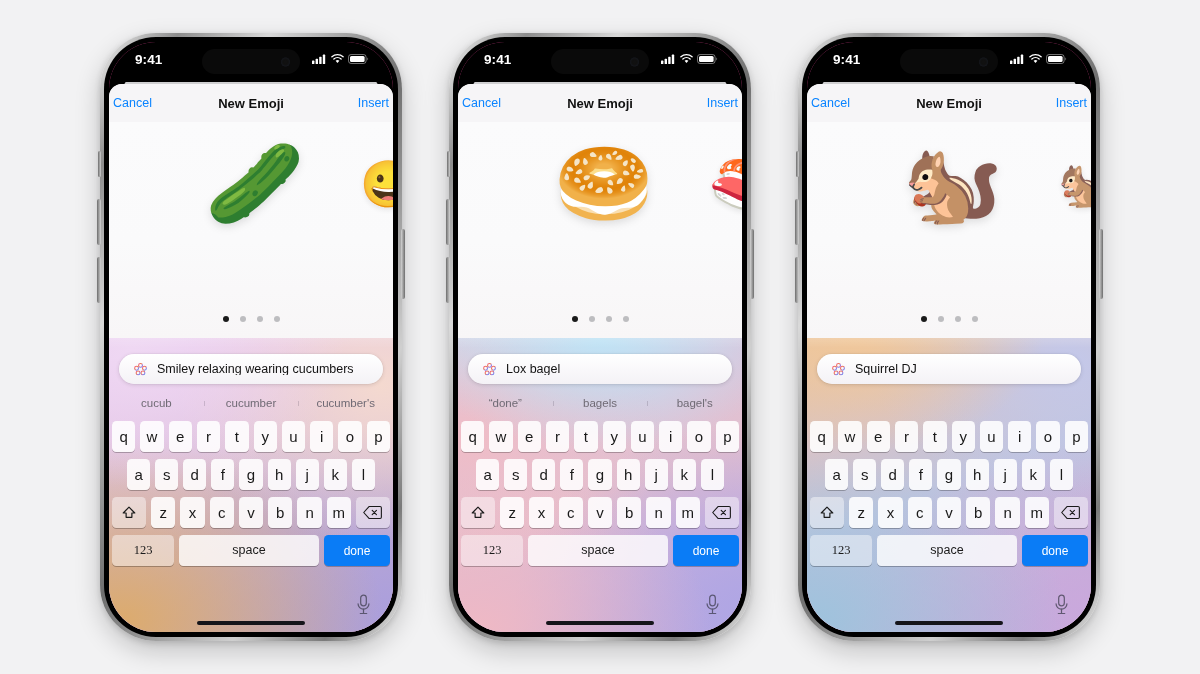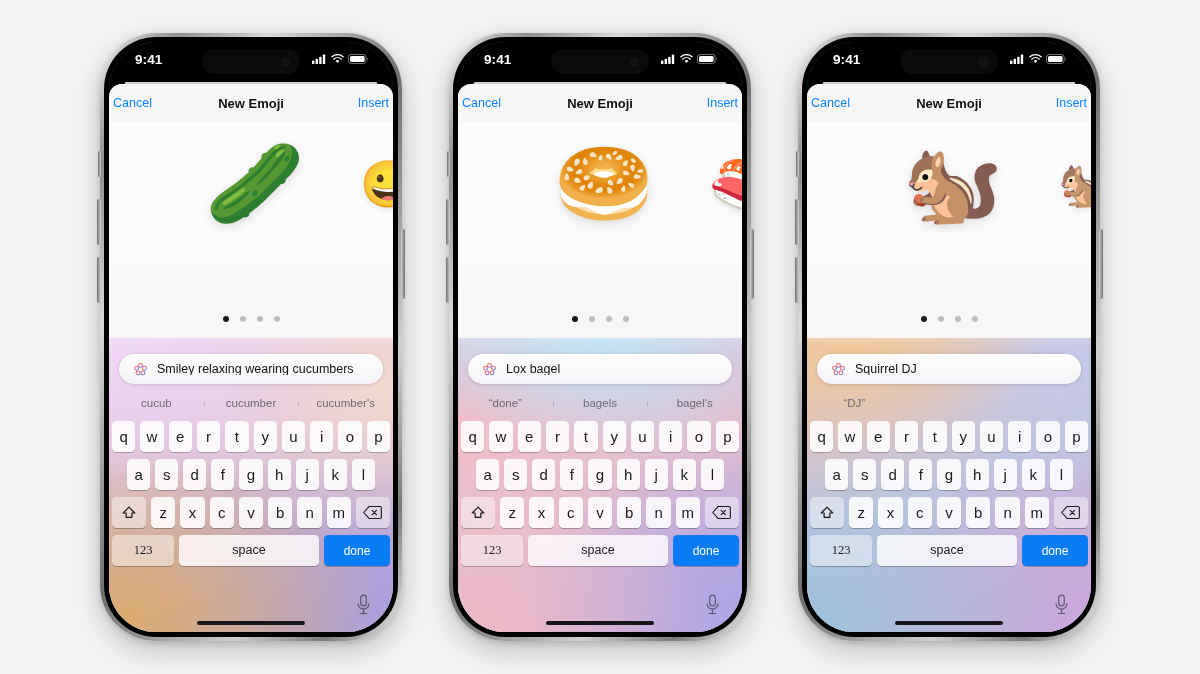--- a/index.html
+++ b/index.html
@@ -25,21 +25,21 @@
   }
   .bezel {
     position:absolute; inset:4px;
     border-radius:52px;
     background:#000;
   }
   .screen {
     position:absolute; inset:9px;
     border-radius:47px;
     overflow:hidden;
-    background:#0f766e;
+    background:#ec4899;
     display:flex; flex-direction:column;
   }
   .btn-silence { position:absolute; left:-2px; top:118px; width:3px; height:26px; border-radius:2px;
     background:linear-gradient(90deg,#6d6d6d,#cfcfcf); }
   .btn-volup   { position:absolute; left:-3px; top:166px; width:4px; height:46px; border-radius:2px;
     background:linear-gradient(90deg,#6d6d6d,#d4d4d4); }
   .btn-voldn   { position:absolute; left:-3px; top:224px; width:4px; height:46px; border-radius:2px;
     background:linear-gradient(90deg,#6d6d6d,#d4d4d4); }
   .btn-power   { position:absolute; right:-3px; top:196px; width:4px; height:70px; border-radius:2px;
     background:linear-gradient(270deg,#6d6d6d,#d4d4d4); }
@@ -583,25 +583,20 @@
                         <circle cx="18.3" cy="10" r="3.1"></circle>
                         <circle cx="15.9" cy="17.4" r="3.1"></circle>
                         <circle cx="8.1" cy="17.4" r="3.1"></circle>
                         <circle cx="5.7" cy="10" r="3.1"></circle>
                       </g>
                     </svg></span>
               <span class="pill-text">Squirrel DJ</span>
             </div>
           </div>
 
-          <div class="predict">
-                <div class="pred">“DJ”</div>
-                <div class="pred"></div>
-                <div class="pred"></div>
-              </div>
 
           <div class="keyboard">
             <div class="krow r1">
                   <div class="key">q</div>
                   <div class="key">w</div>
                   <div class="key">e</div>
                   <div class="key">r</div>
                   <div class="key">t</div>
                   <div class="key">y</div>
                   <div class="key">u</div>

